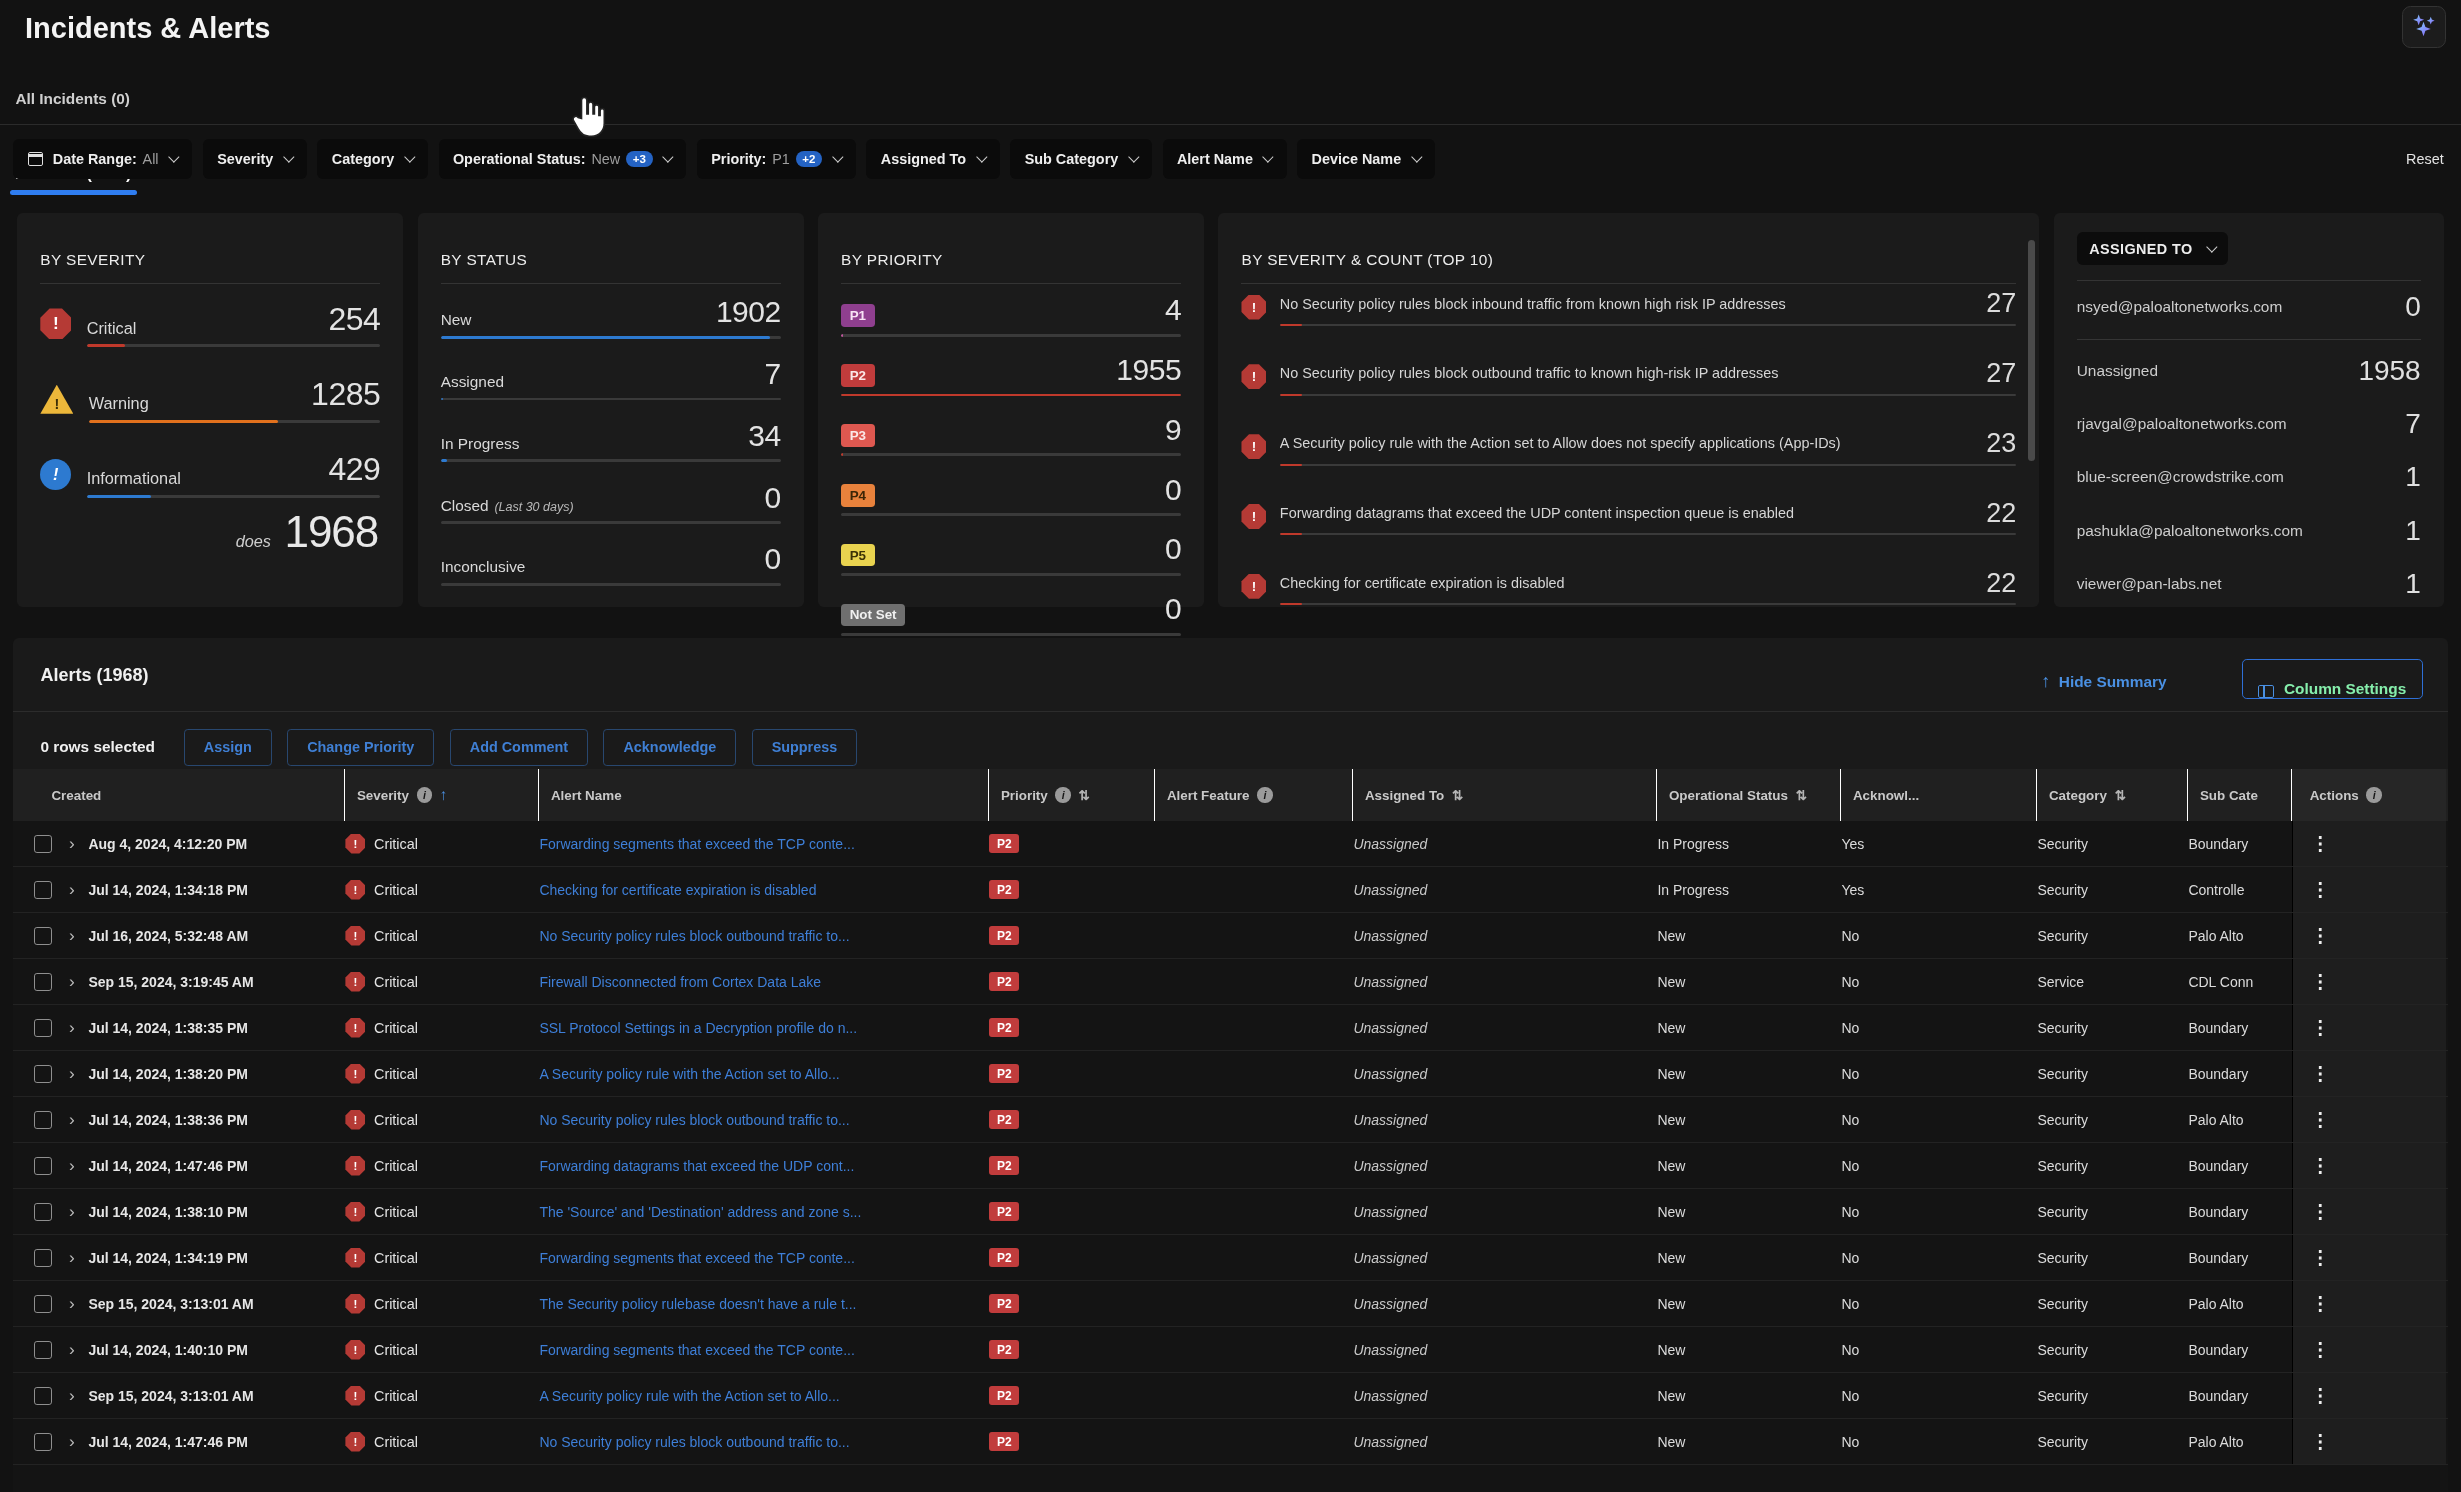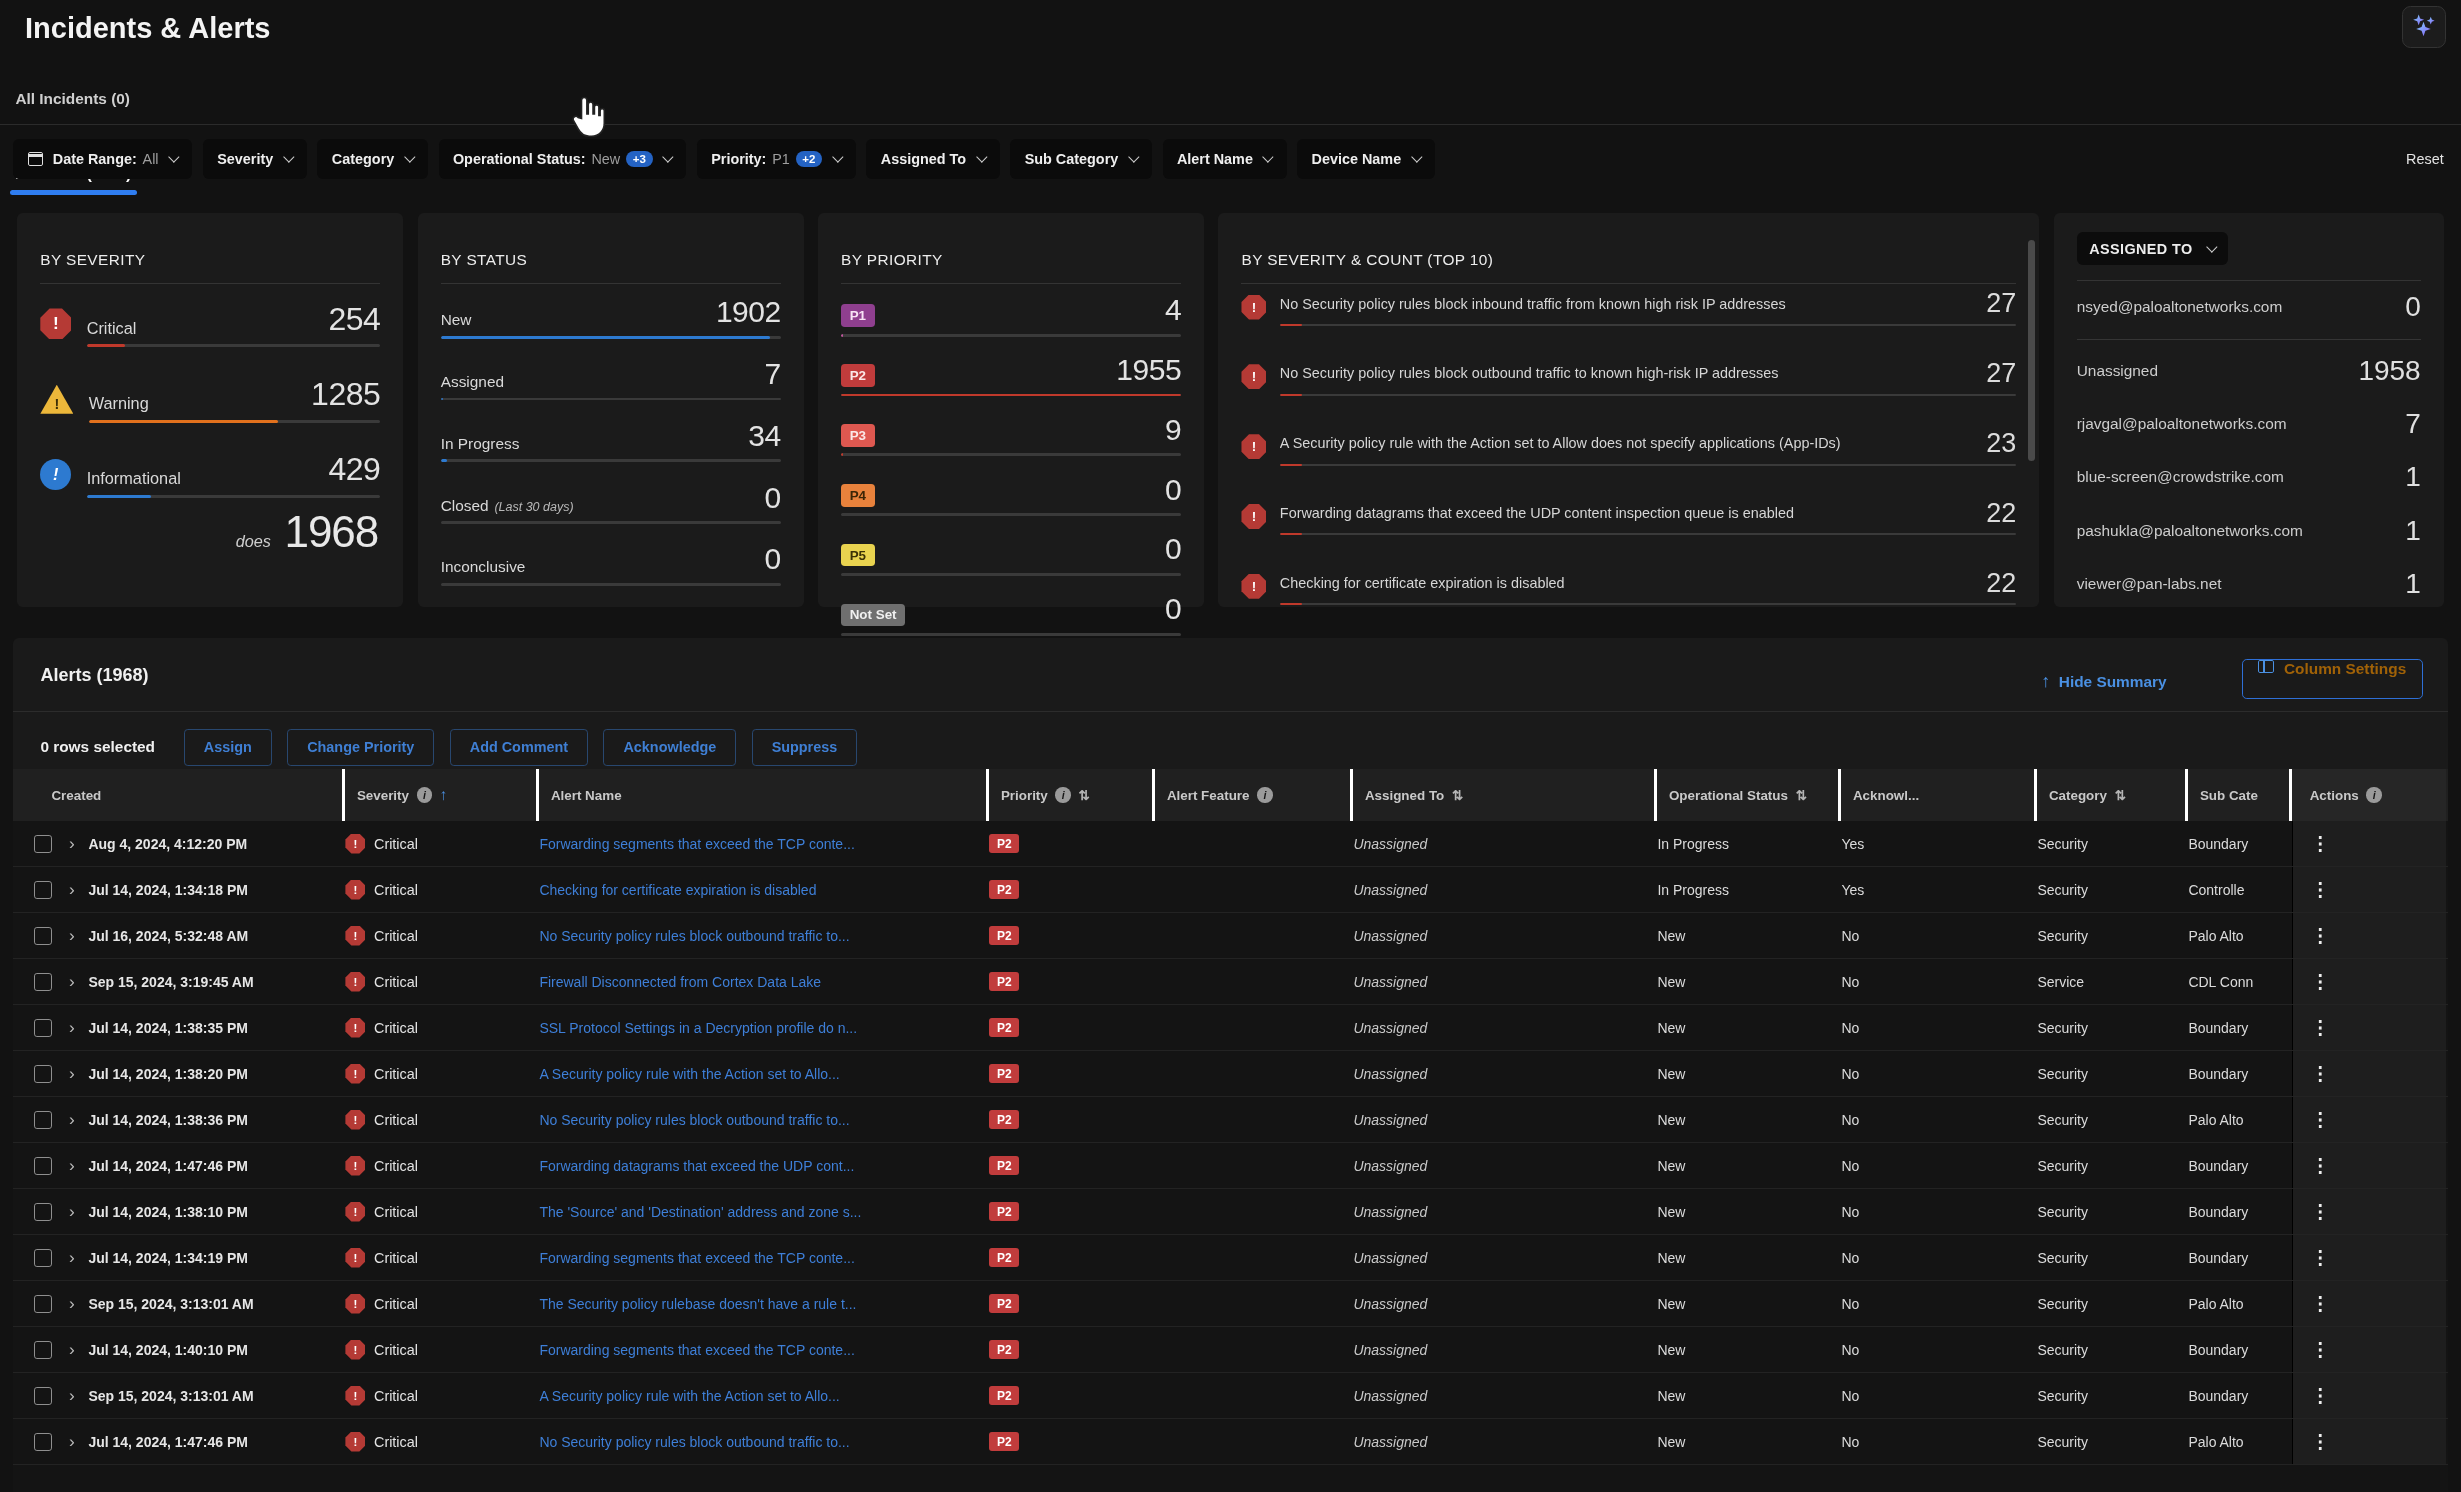--- a/index.html
+++ b/index.html
@@ -86,34 +86,34 @@
   .acard-row:first-child { border-bottom:1px solid #353535; padding-bottom:15.4px; margin-bottom:4.8px; }
   .a-lbl { font-size:15.4px; color:#cdcdcd; }
   .a-val { font-size:28px; color:#e0e0e0; }
 
   
   .alerts-panel { position:absolute; left:13.4px; right:13.4px; top:638px; bottom:0; background:#1a1a1a; border-radius:5.8px 5.8px 0 0; }
   .alerts-title { position:absolute; left:27px; top:27px; font-size:18px; font-weight:700; color:#f0f0f0; }
   .hide-summary { position:absolute; right:281px; top:33px; display:flex; gap:8.6px; align-items:center;
                   color:#4a90e2; font-size:15.4px; font-weight:700; cursor:pointer; }
   .up-arrow { font-size:18px; font-weight:700; }
-  .col-settings { position:absolute; right:25px; top:21px; height:40px; display:flex; align-items:flex-start; gap:9.6px;
+  .col-settings { position:absolute; right:25px; top:21px; height:40px; display:flex; align-items:flex-end; gap:9.6px;
                   border:1px solid #2e6fd6; border-radius:4.8px; padding:0 15.4px; background:transparent;
-                  color:#a16207; font-family:inherit; font-size:15.4px; font-weight:700; cursor:pointer; }
+                  color:#86efac; font-family:inherit; font-size:15.4px; font-weight:700; cursor:pointer; }
   .cols-icon { width:16.3px; height:13.4px; border:1.9px solid #4a90e2; border-radius:1.9px; position:relative; }
   .cols-icon::after { content:""; position:absolute; left:3.8px; top:-1px; bottom:-1px; width:1.9px; background:#4a90e2; }
   .panel-hr { position:absolute; left:0; right:0; top:73px; height:1px; background:#2c2c2c; }
   .selbar { position:absolute; left:27px; top:90px; height:38px; display:flex; align-items:center; gap:15.4px; }
   .sel-text { font-size:15.4px; font-weight:700; color:#f0f0f0; margin-right:13.4px; }
   .abtn { height:37px; background:transparent; border:1px solid #28476f; border-radius:3.8px; padding:0 19px;
           color:#3f7fd4; font-family:inherit; font-size:14.4px; font-weight:700; cursor:pointer; }
 
   .thead { position:absolute; left:0; right:0; top:131px; height:52px; background:#202020; display:flex; }
   .th { display:flex; align-items:center; gap:7.7px; padding-left:11.5px; font-size:13.4px; font-weight:700; color:#c9c9c9;
-        border-right:3px solid #ffffff; overflow:hidden; white-space:nowrap; cursor:pointer; }
+        border-right:1px solid #ffffff; overflow:hidden; white-space:nowrap; cursor:pointer; }
   .info-i { width:15.4px; height:15.4px; border-radius:50%; background:#9a9a9a; color:#161616; font-size:10.6px; font-weight:700;
             display:inline-flex; align-items:center; justify-content:center; font-style:italic; flex:0 0 auto; }
   .sort-asc { color:#4a90e2; font-size:15.4px; font-weight:700; }
   .sort-both { color:#b5b5b5; font-size:13.4px; }
 
   .tbody { position:absolute; left:0; right:0; top:183px; bottom:0; background:#141414; overflow:hidden; }
   .trow { display:flex; height:46px; border-bottom:1px solid #232323; align-items:stretch; }
   .trow > div { display:flex; align-items:center; overflow:hidden; white-space:nowrap; }
 
   .c-check { width:42px; padding-left:21px; }

